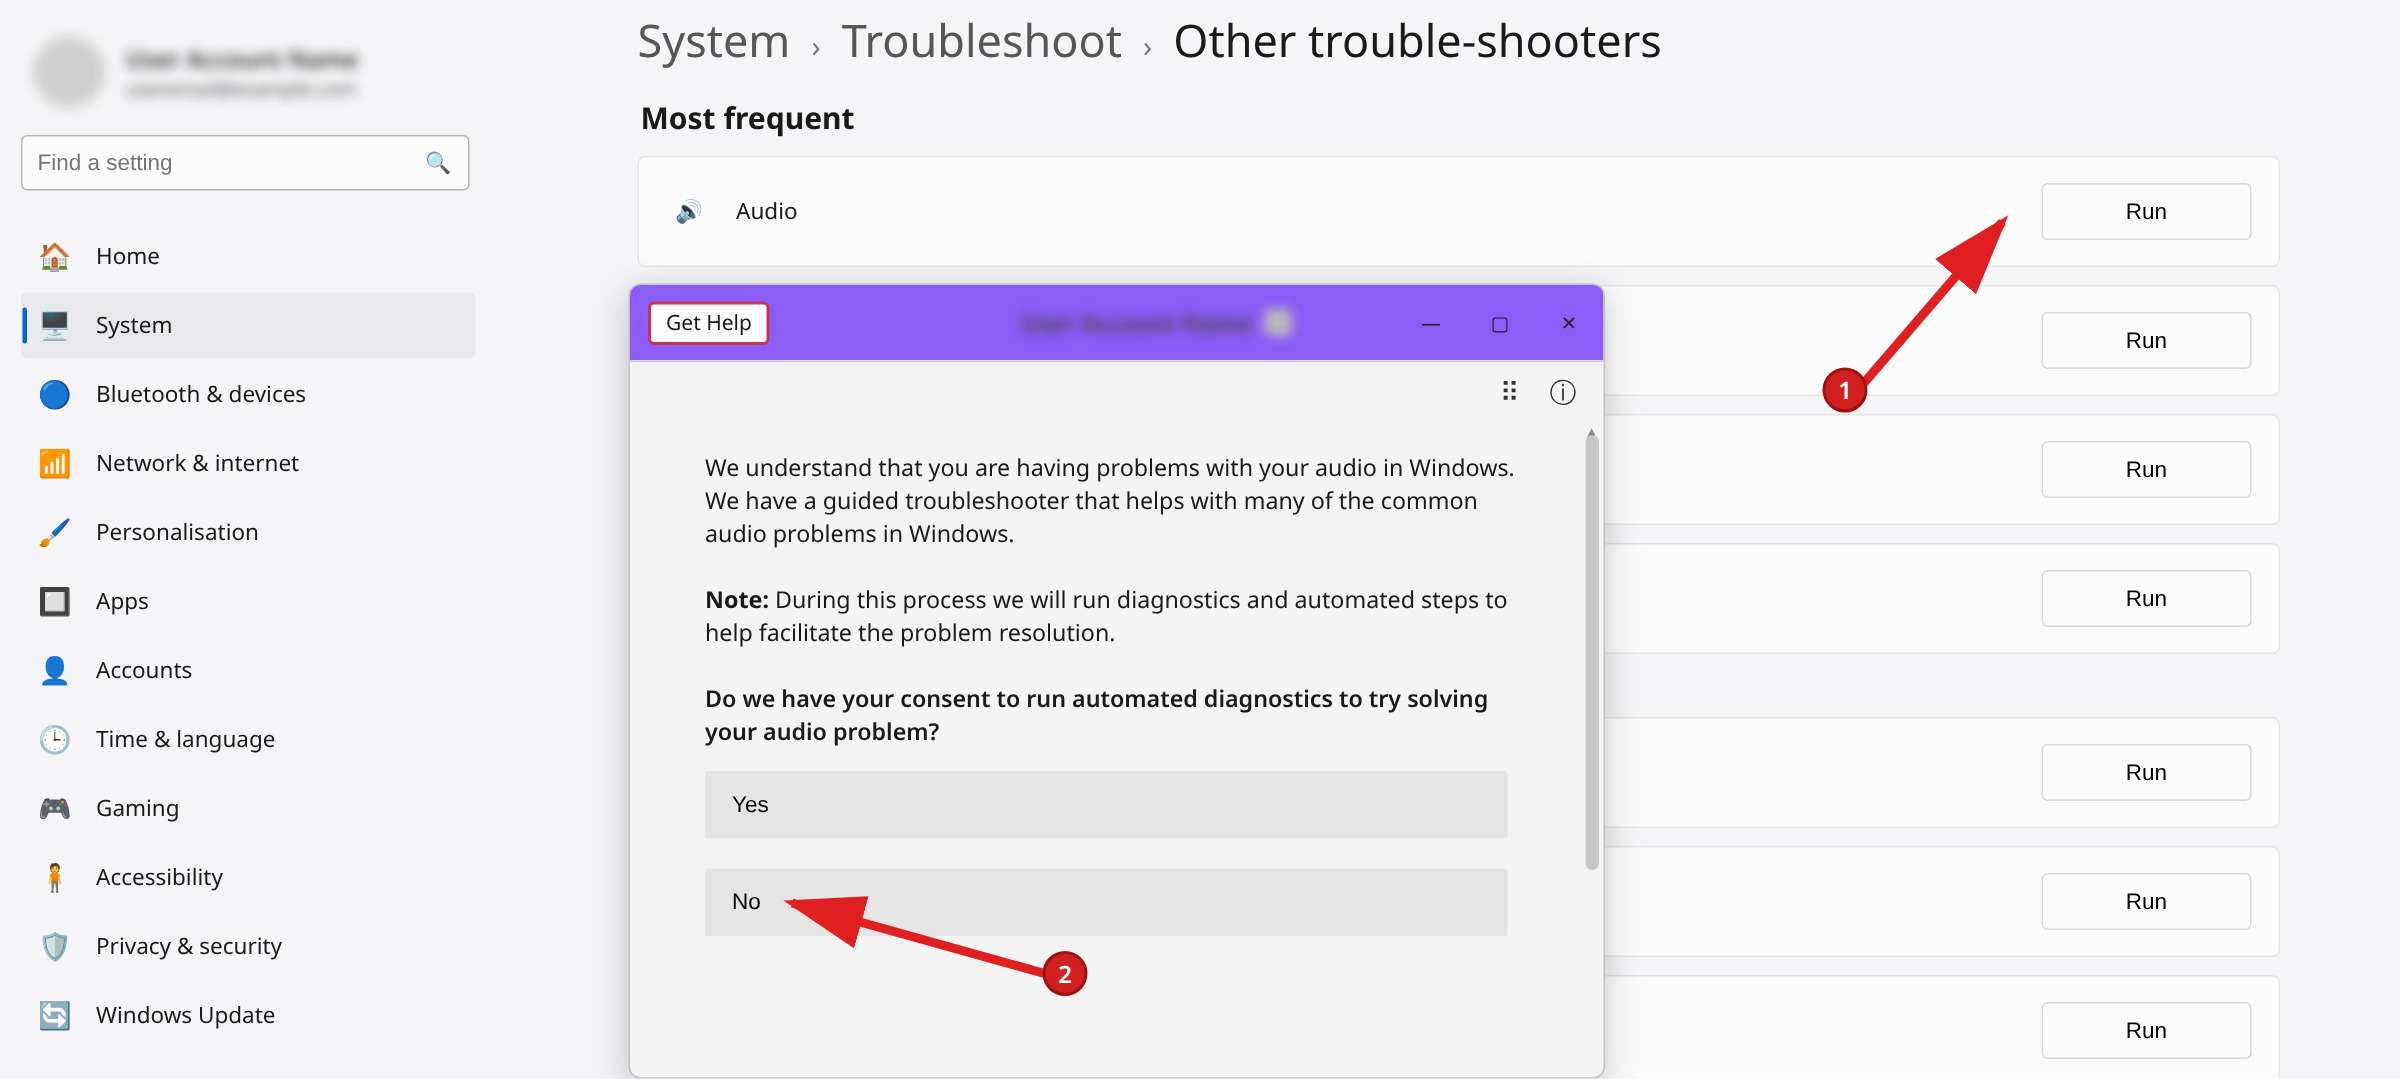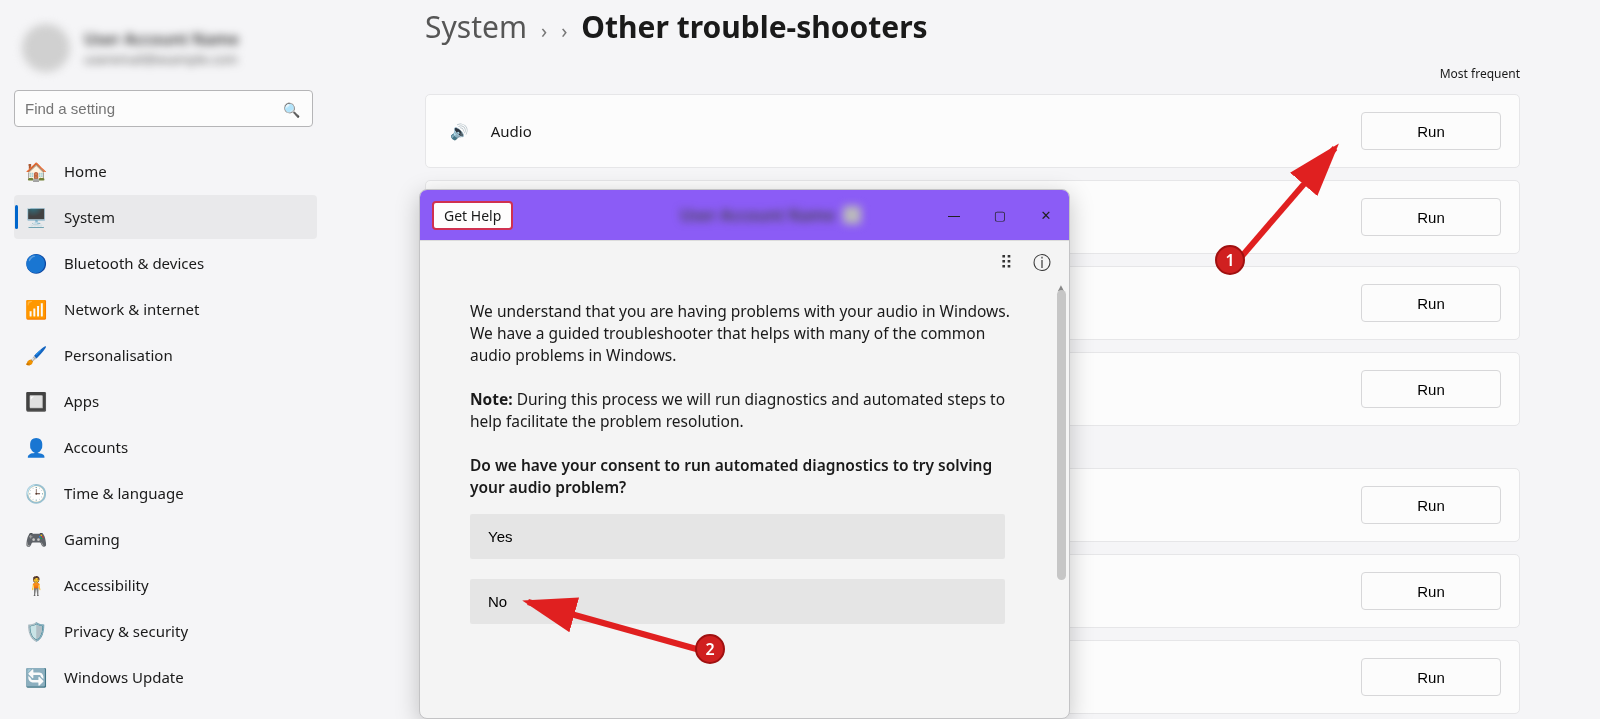--- a/index.html
+++ b/index.html
@@ -84,26 +84,25 @@
   .crumbs {
     display: flex;
     align-items: baseline;
     gap: 14px;
     font-size: 30px;
     color: #555;
     margin-bottom: 18px;
   }
   .crumbs .sep { font-size: 20px; color:#777; }
   .crumbs .link { font-weight: 400; color:#565656; cursor:pointer;}
-  .crumbs .current { font-weight: 700; color:#1a1a1a;}
+  .crumbs .current { font-weight: 400; color:#1a1a1a;}
   .section-label {
-    font-weight: 400;
-    font-size: 12px;
+    font-weight: 700;
+    font-size: 20px;
     margin: 10px 0 12px 2px;
-    text-align: right;
   }
   .cards { display:flex; flex-direction:column; gap:12px;}
   .card {
     background: #fcfcfc;
     border: 1px solid #e6e6e8;
     border-radius: 5px;
     height: 74px;
     display: flex;
     align-items: center;
     justify-content: space-between;
@@ -279,20 +278,21 @@
   <div class="nav-item">
     <span class="nav-icon">🔄</span>
     <span>Windows Update</span>
   </div>
 </div>
 
 <div class="main">
   <div class="crumbs">
     <span class="link">System</span>
     <span class="sep">›</span>
+    <span class="link">Troubleshoot</span>
     <span class="sep">›</span>
     <span class="current">Other trouble-shooters</span>
   </div>
 
   <div class="section-label">Most frequent</div>
 
   <div class="cards">
     <div class="card">
       <div class="card-left">
         <span>🔊</span>

